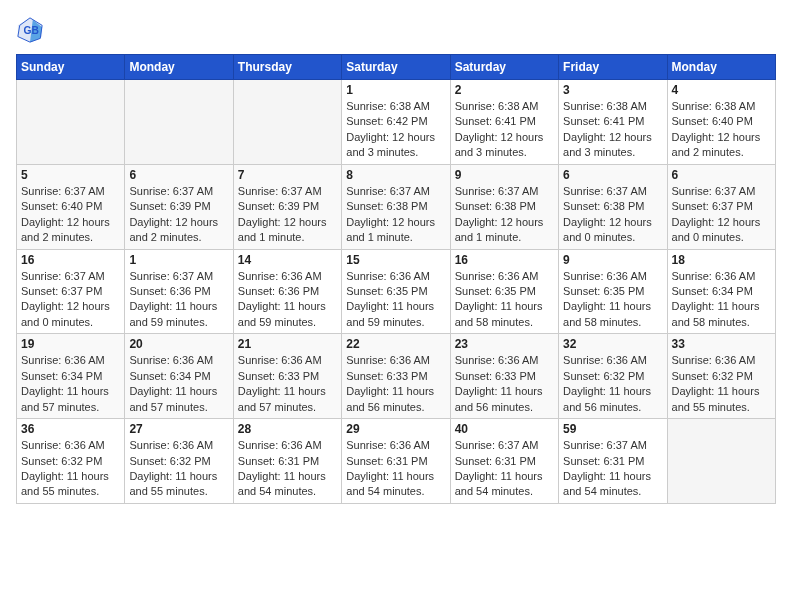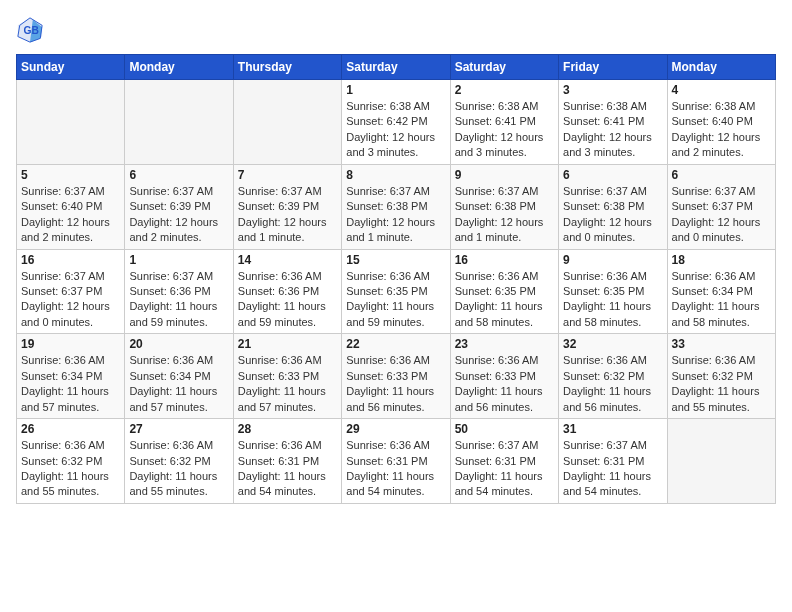--- a/index.html
+++ b/index.html
@@ -343,21 +343,21 @@
         <span class="day-number">33</span>
         <div class="day-info">
           Sunrise: 6:36 AM<br>
           Sunset: 6:32 PM<br>
           Daylight: 11 hours and 55 minutes.
         </div>
       </td>
         </tr>
         <tr>
           <td>
-        <span class="day-number">26</span>
+        <span class="day-number">36</span>
         <div class="day-info">
           Sunrise: 6:36 AM<br>
           Sunset: 6:32 PM<br>
           Daylight: 11 hours and 55 minutes.
         </div>
       </td>
           <td>
         <span class="day-number">27</span>
         <div class="day-info">
           Sunrise: 6:36 AM<br>
@@ -375,29 +375,29 @@
       </td>
           <td>
         <span class="day-number">29</span>
         <div class="day-info">
           Sunrise: 6:36 AM<br>
           Sunset: 6:31 PM<br>
           Daylight: 11 hours and 54 minutes.
         </div>
       </td>
           <td>
-        <span class="day-number">50</span>
+        <span class="day-number">40</span>
         <div class="day-info">
           Sunrise: 6:37 AM<br>
           Sunset: 6:31 PM<br>
           Daylight: 11 hours and 54 minutes.
         </div>
       </td>
           <td>
-        <span class="day-number">31</span>
+        <span class="day-number">59</span>
         <div class="day-info">
           Sunrise: 6:37 AM<br>
           Sunset: 6:31 PM<br>
           Daylight: 11 hours and 54 minutes.
         </div>
       </td>
           <td class="empty-cell"></td>
         </tr>
       </tbody>
   </table>

